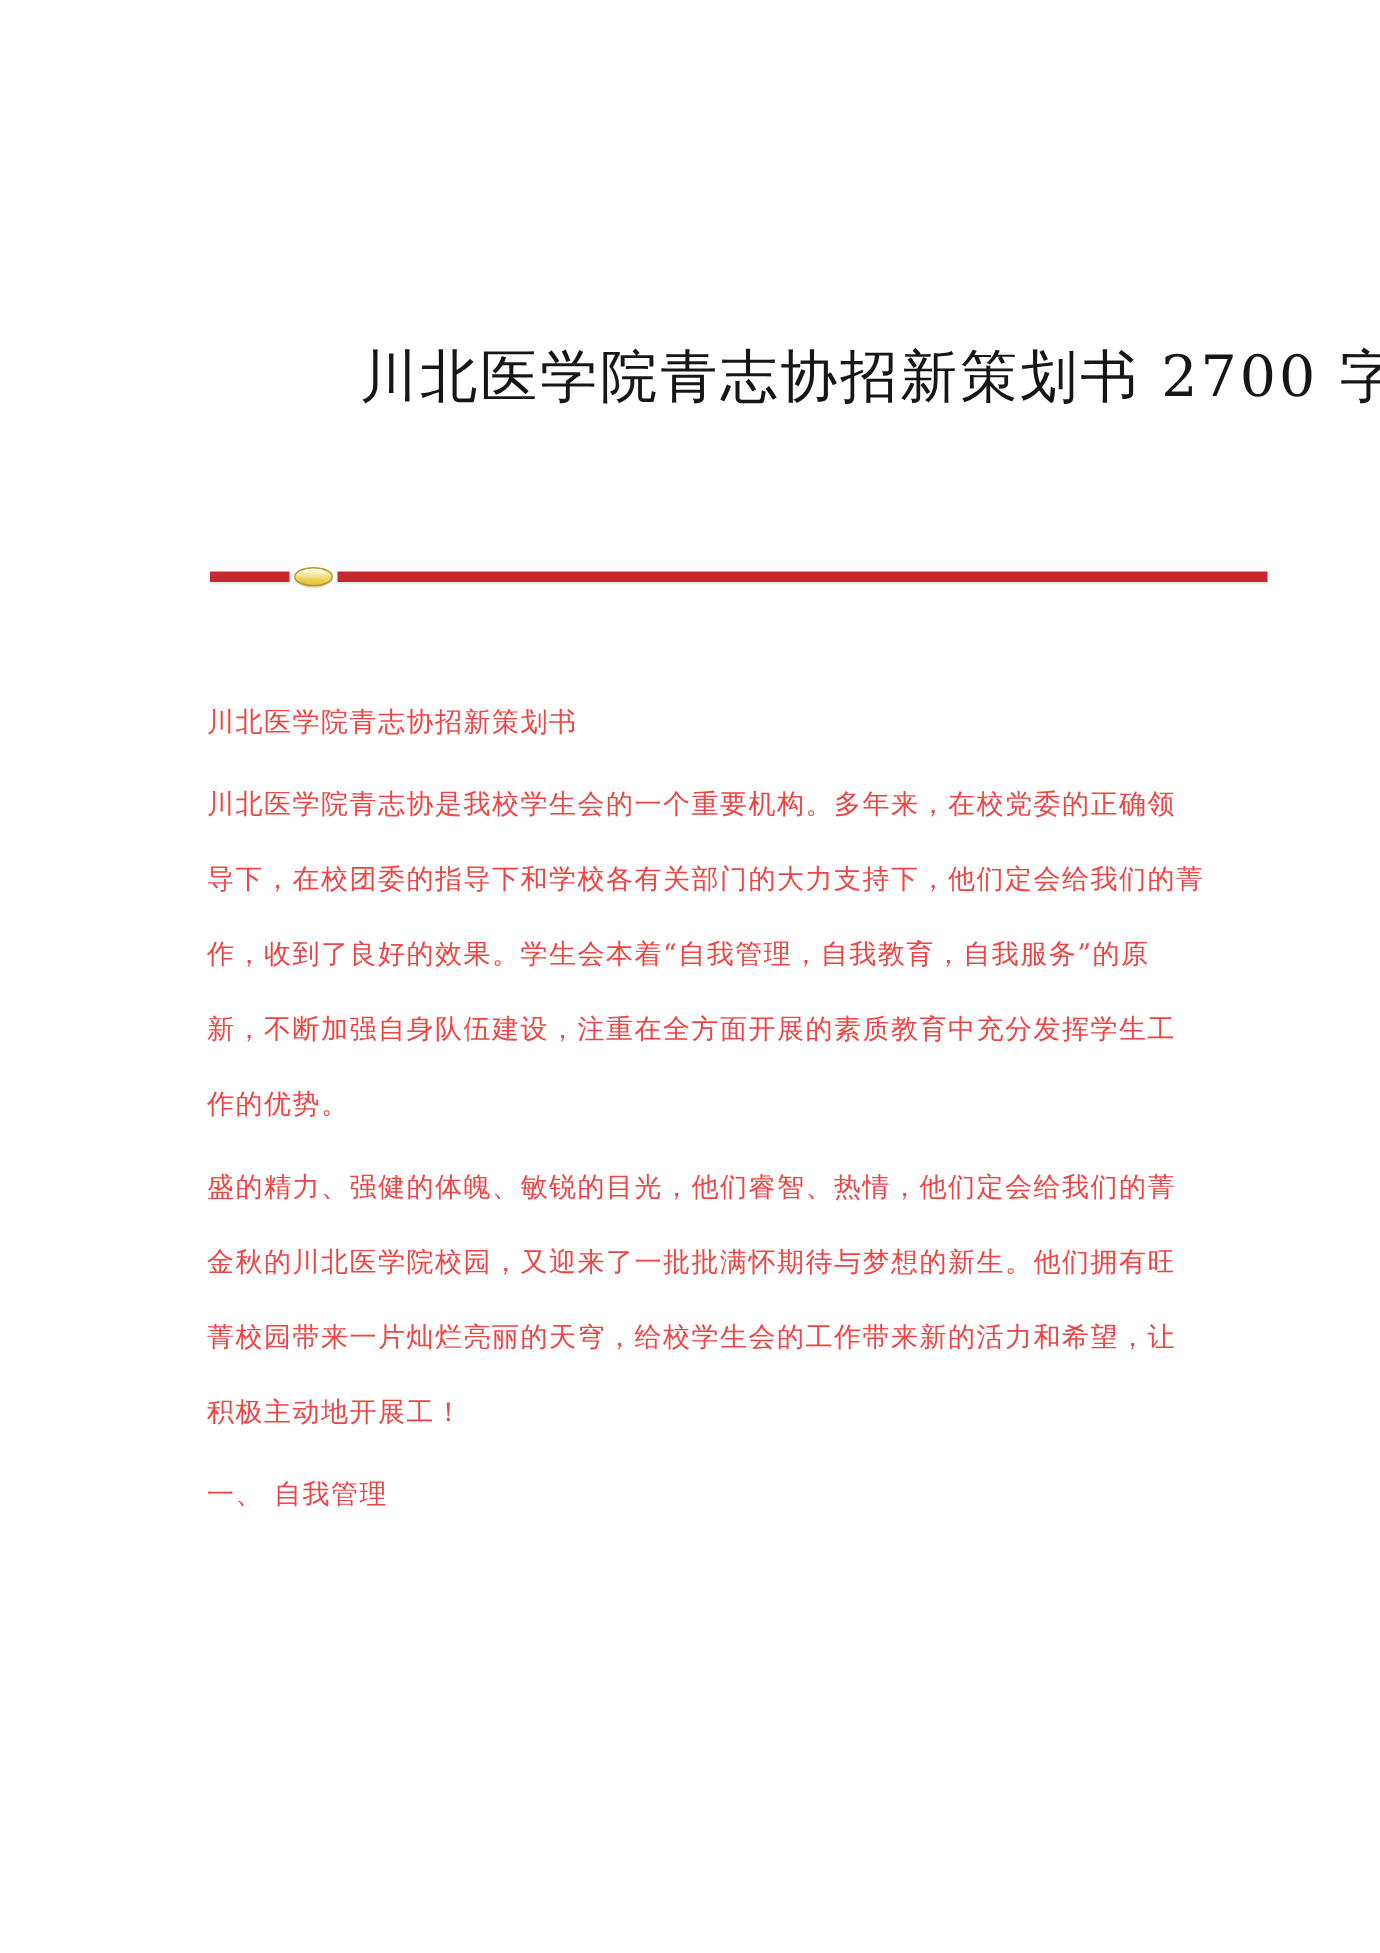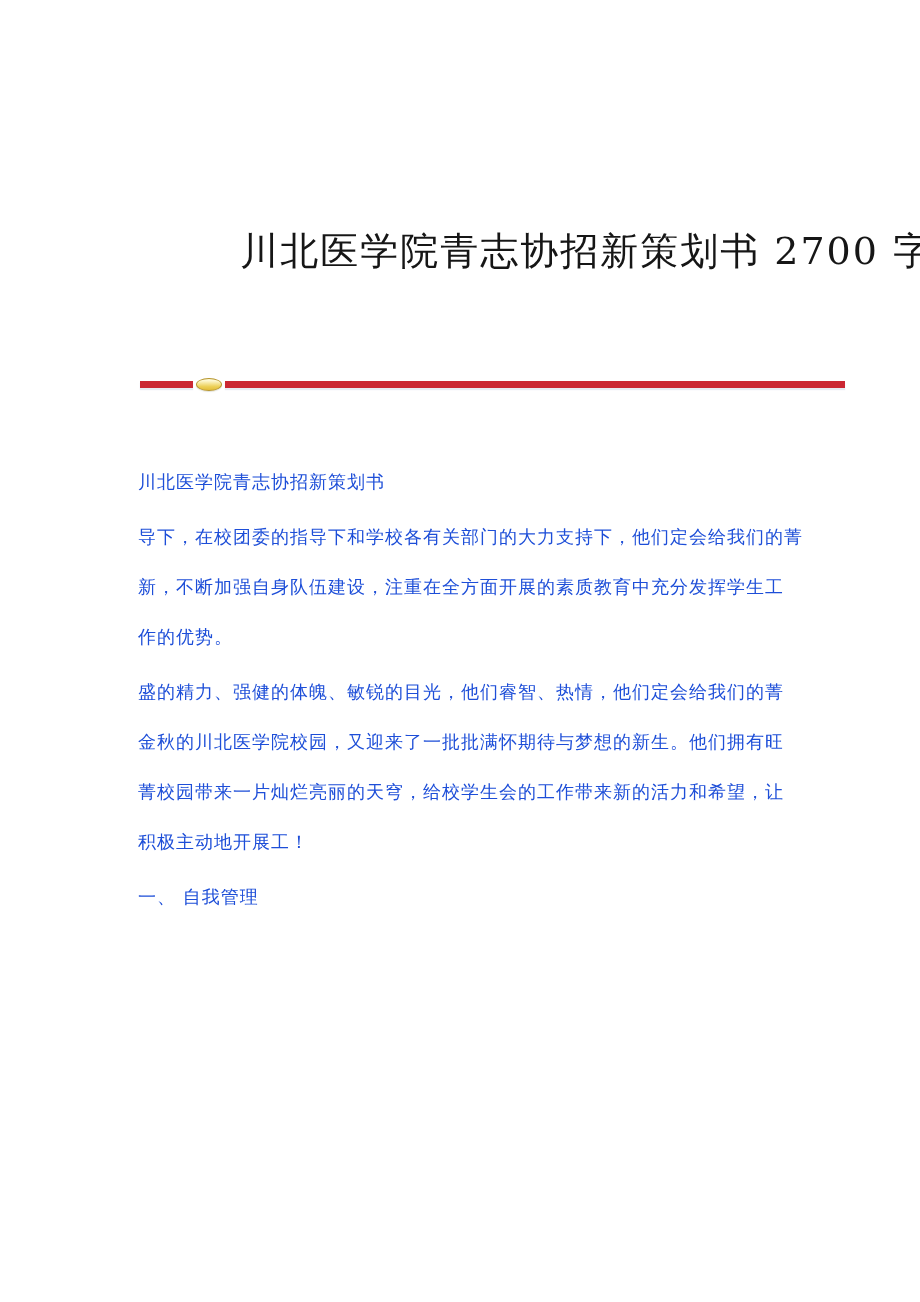--- a/index.html
+++ b/index.html
@@ -51,21 +51,21 @@
     border: 1px solid #b6952d;
     border-radius: 50%;
     background: linear-gradient(180deg, #fdf8d2 15%, #eccf55 70%, #e3bd3c);
     box-shadow: 0 1px 1px rgba(180, 180, 160, 0.4);
   }
   .body-text {
     position: absolute;
     top: 457px;
     left: 138px;
     width: 650px;
-    color: #1d4ed8;
+    color: #ef4444;
     font-size: 18px;
     letter-spacing: 1px;
   }
   .para {
     margin: 0 0 5px 0;
     padding: 0;
   }
   .line {
     height: 50px;
     line-height: 50px;
@@ -85,21 +85,23 @@
     <span class="bar bar-right"></span>
   </div>
 
   <div class="body-text">
 
     <div class="para">
       <div class="line">川北医学院青志协招新策划书</div>
     </div>
 
     <div class="para">
+      <div class="line">川北医学院青志协是我校学生会的一个重要机构。多年来，在校党委的正确领</div>
       <div class="line">导下，在校团委的指导下和学校各有关部门的大力支持下，他们定会给我们的菁</div>
+      <div class="line">作，收到了良好的效果。学生会本着“自我管理，自我教育，自我服务”的原</div>
       <div class="line">新，不断加强自身队伍建设，注重在全方面开展的素质教育中充分发挥学生工</div>
       <div class="line">作的优势。</div>
     </div>
 
     <div class="para">
       <div class="line">盛的精力、强健的体魄、敏锐的目光，他们睿智、热情，他们定会给我们的菁</div>
       <div class="line">金秋的川北医学院校园，又迎来了一批批满怀期待与梦想的新生。他们拥有旺</div>
       <div class="line">菁校园带来一片灿烂亮丽的天穹，给校学生会的工作带来新的活力和希望，让</div>
       <div class="line">积极主动地开展工！</div>
     </div>

